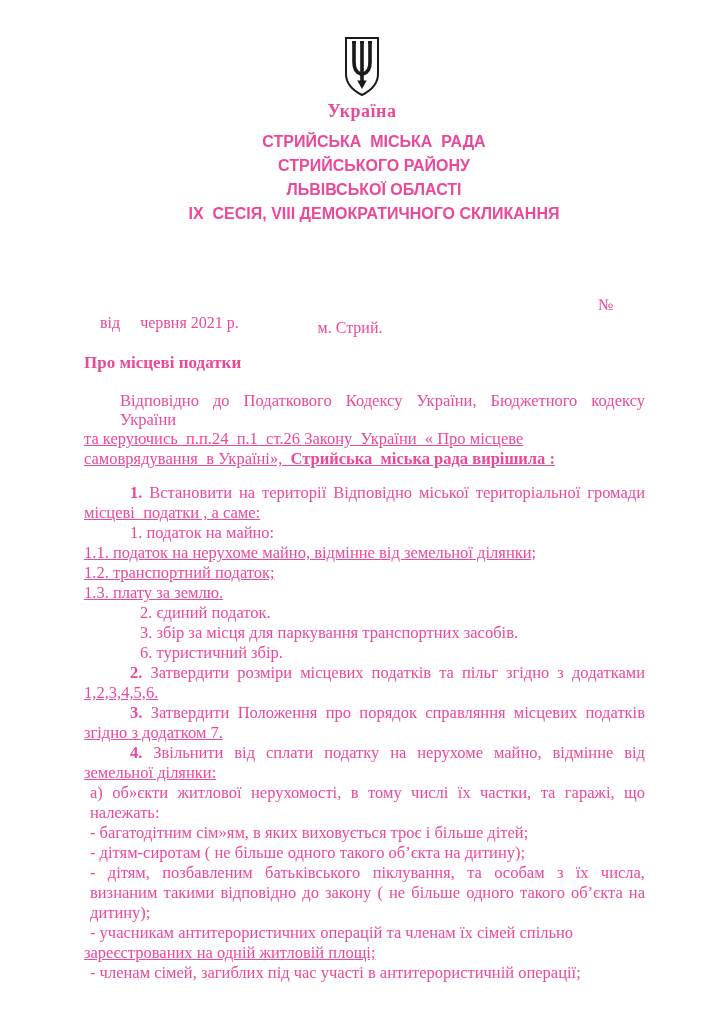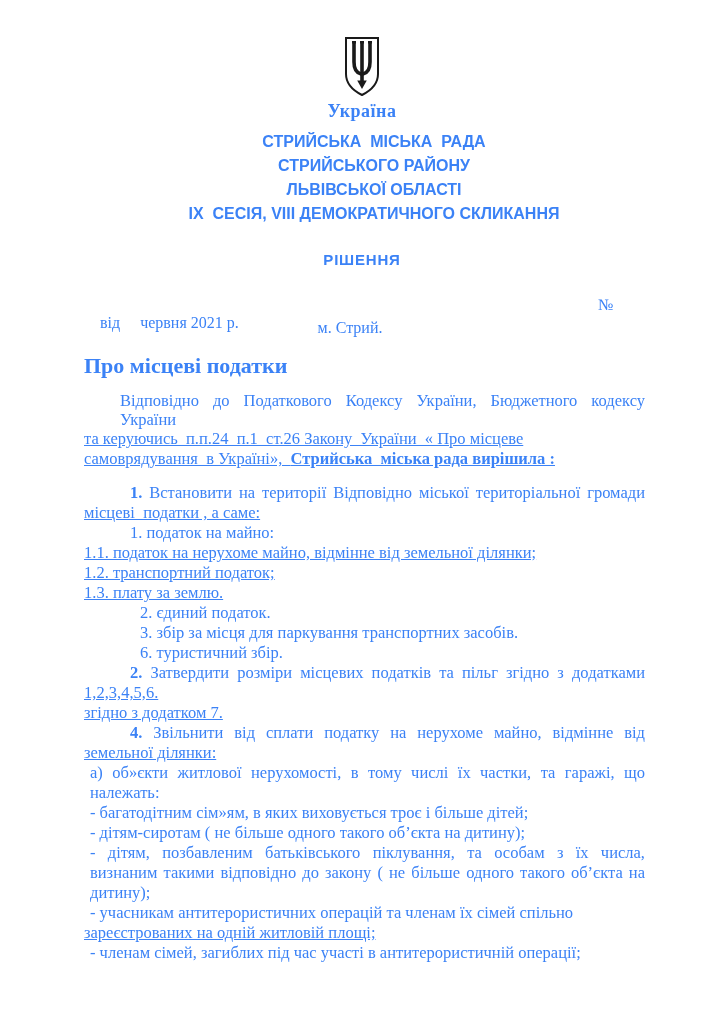--- a/index.html
+++ b/index.html
@@ -2,21 +2,21 @@
 <html><head>
 <meta charset="utf-8">
 <style>
   html,body{margin:0;padding:0;background:#e8e8e8;}
   .page{
     position:relative;
     width:724px;height:1024px;
     margin:0 auto;
     background:#ffffff;
     font-family:"Liberation Serif",serif;
-    color:#3b82f6;
+    color:#ec4899;
     overflow:hidden;
   }
   .emblem{
     position:absolute;top:36px;left:0;width:724px;
     display:flex;justify-content:center;
   }
   .country{
     position:absolute;top:101px;left:0;width:724px;
     text-align:center;
     font-weight:bold;font-size:18px;letter-spacing:0.5px;
@@ -42,21 +42,21 @@
   .dateline .num{
     position:absolute;left:514px;top:0;
   }
   .place{
     position:absolute;top:319px;left:0;width:724px;
     text-align:center;font-size:16px;
     transform:translateX(-12px);
   }
   .subject{
     position:absolute;top:353px;left:84px;
-    font-weight:bold;font-size:22px;
+    font-weight:bold;font-size:17px;
     white-space:pre-wrap;
   }
   .docbody{
     position:absolute;top:391px;left:84px;width:561px;
     font-size:16.5px;
   }
   .line{
     line-height:19px;min-height:20px;
     white-space:pre-wrap;
   }
@@ -93,21 +93,20 @@
 
   <div class="country">Україна</div>
 
   <div class="org">
       <div class="org-line">СТРИЙСЬКА  МІСЬКА  РАДА</div>
       <div class="org-line">СТРИЙСЬКОГО РАЙОНУ</div>
       <div class="org-line">ЛЬВІВСЬКОЇ ОБЛАСТІ</div>
       <div class="org-line">IX  СЕСІЯ, VIII ДЕМОКРАТИЧНОГО СКЛИКАННЯ</div>
     </div>
 
-  <div class="doctype">РІШЕННЯ</div>
 
   <div class="dateline">
     <span>від     червня 2021 р.</span>
     <span class="num">№</span>
   </div>
 
   <div class="place">м. Стрий.</div>
 
   <div class="subject">Про місцеві податки</div>
 
@@ -120,20 +119,21 @@
       <div class="line i0"><span>місцеві  податки , а саме:</span></div>
       <div class="line i3"><span>1. податок на майно:</span></div>
       <div class="line i0"><span>1.1. податок на нерухоме майно, відмінне від земельної ділянки;</span></div>
       <div class="line i0"><span>1.2. транспортний податок;</span></div>
       <div class="line i0"><span>1.3. плату за землю.</span></div>
       <div class="line i4"><span>2. єдиний податок.</span></div>
       <div class="line i4"><span>3. збір за місця для паркування транспортних засобів.</span></div>
       <div class="line i4"><span>6. туристичний збір.</span></div>
       <div class="line i3 just"><span class="b">2.</span><span> Затвердити розміри місцевих податків та пільг згідно з додатками</span></div>
       <div class="line i0"><span>1,2,3,4,5,6.</span></div>
+      <div class="line i3 just"><span class="b">3.</span><span> Затвердити Положення про порядок справляння місцевих податків</span></div>
       <div class="line i0"><span>згідно з додатком 7.</span></div>
       <div class="line i3 just"><span class="b">4.</span><span> Звільнити від сплати податку на нерухоме майно, відмінне від</span></div>
       <div class="line i0"><span>земельної ділянки:</span></div>
       <div class="line i1 just"><span>а) об»єкти житлової нерухомості, в тому числі їх частки, та гаражі, що</span></div>
       <div class="line i1"><span>належать:</span></div>
       <div class="line i1"><span>- багатодітним сім»ям, в яких виховується троє і більше дітей;</span></div>
       <div class="line i1"><span>- дітям-сиротам ( не більше одного такого об’єкта на дитину);</span></div>
       <div class="line i1 just"><span>- дітям, позбавленим батьківського піклування, та особам з їх числа,</span></div>
       <div class="line i1 just"><span>визнаним такими відповідно до закону ( не більше одного такого об’єкта на</span></div>
       <div class="line i1"><span>дитину);</span></div>

